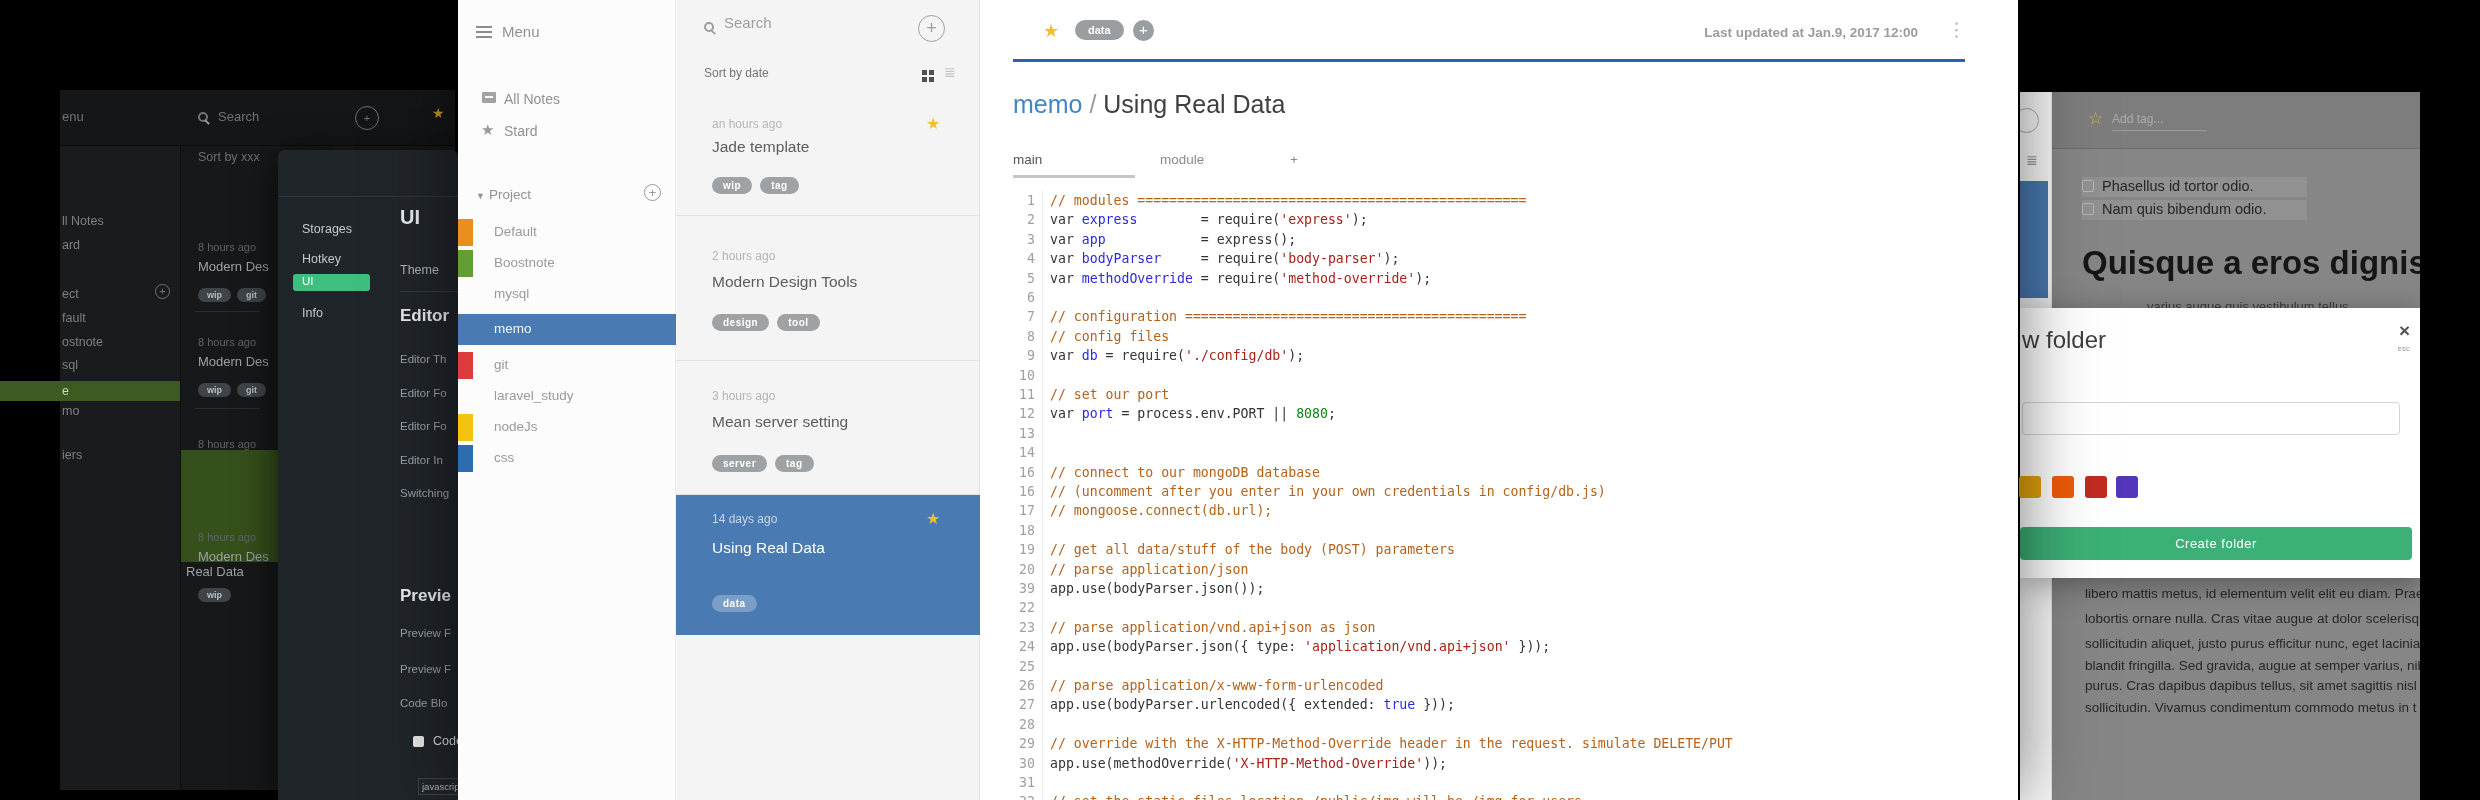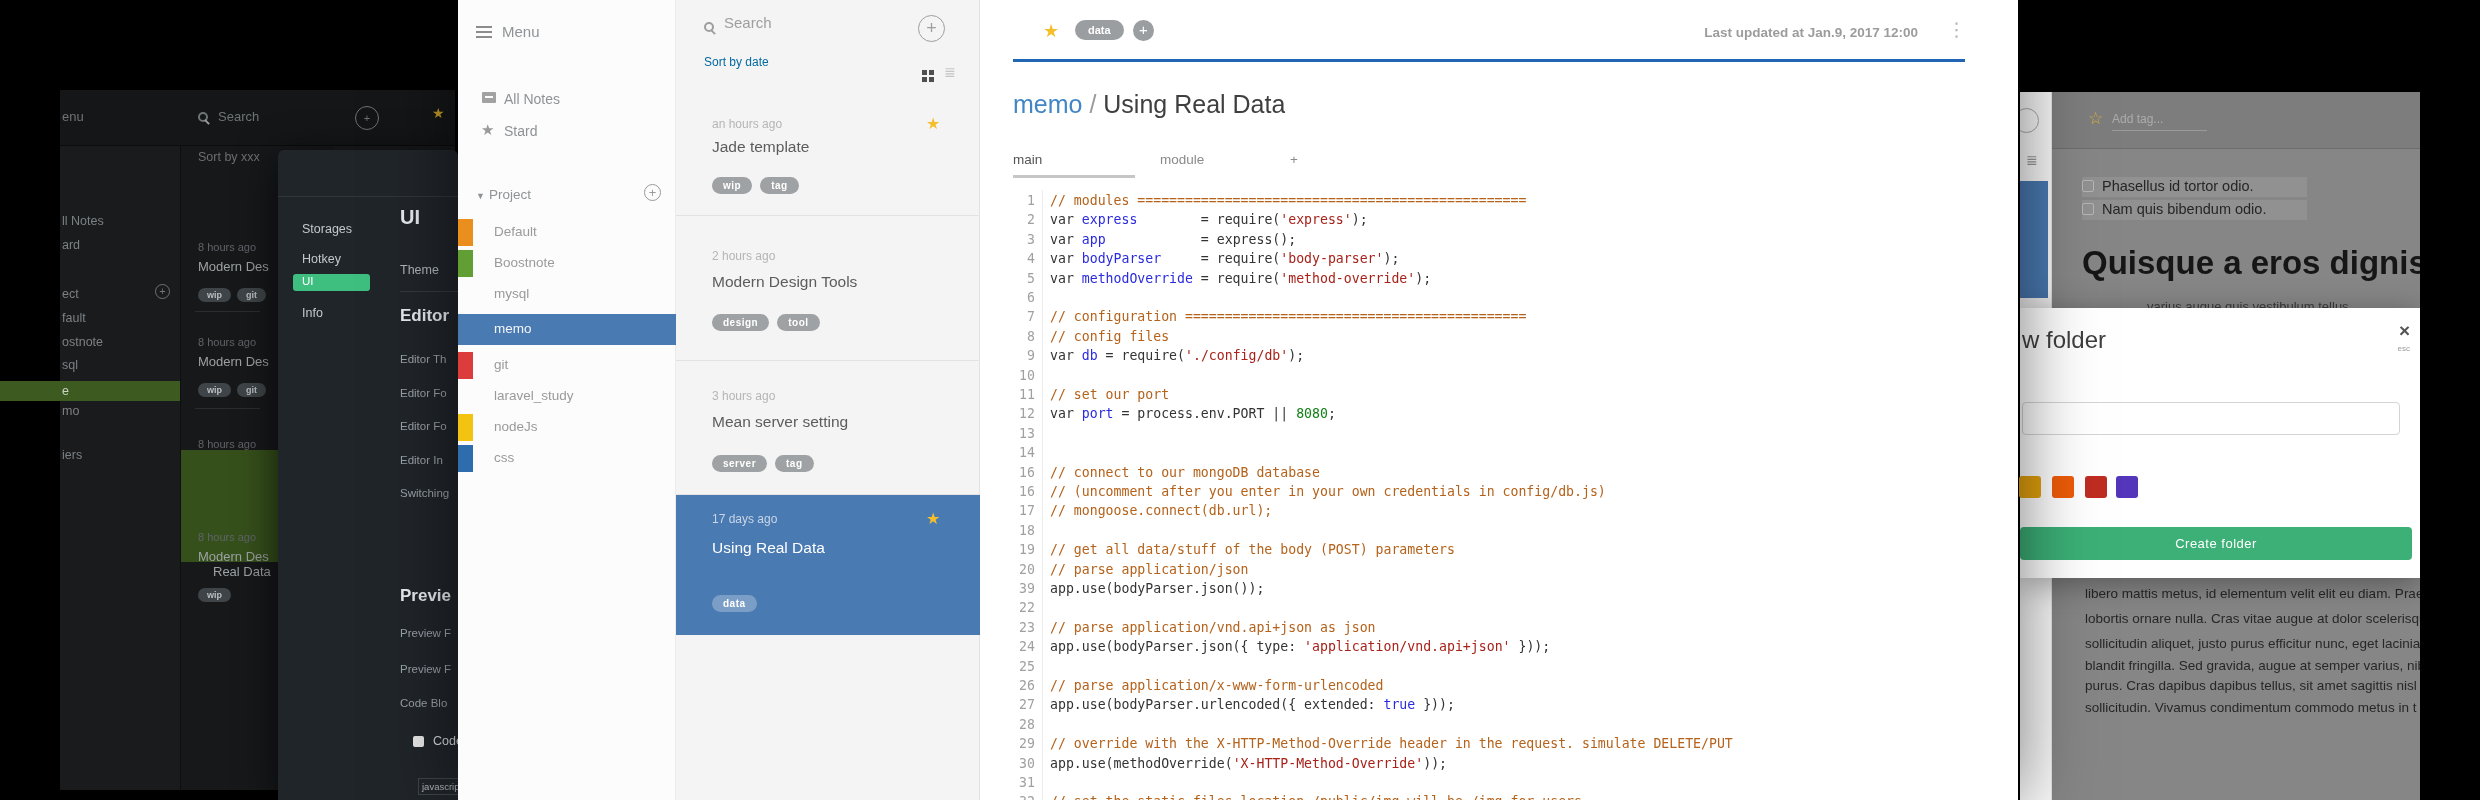--- a/index.html
+++ b/index.html
@@ -50,21 +50,21 @@
   .folder-row .flabel { position:absolute; left:36px; top:7px; color:#9a9a9a; font-size:13.5px; white-space:nowrap; }
   .folder-row.sel { background:#4a7ab2; }
   .folder-row.sel .flabel { color:#f2f5f8; }
   .circle-plus-lite { width:17px; height:17px; border:1px solid #9a9a9a; border-radius:50%; color:#9a9a9a; font-size:13px; text-align:center; line-height:15px; }
 
   #note-col { left:218px; top:0; width:304px; height:800px; background:#f4f4f4; border-right:1px solid #e2e2e2; }
   .mag { position:absolute; width:10px; height:10px; border:2px solid #9e9e9e; border-radius:50%; }
   .mag:after { content:""; position:absolute; right:-4px; bottom:-3px; width:6px; height:2px; background:#9e9e9e; transform:rotate(45deg); }
   #search-label { left:48px; top:14px; font-size:15px; color:#9e9e9e; }
   #note-plus { left:242px; top:15px; width:27px; height:27px; border:1px solid #9e9e9e; border-radius:50%; color:#9e9e9e; font-size:18px; text-align:center; line-height:24px; }
-  #sort-label { left:28px; top:55px; font-size:12px; color:#0369a1; }
+  #sort-label { left:28px; top:66px; font-size:12px; color:#737373; }
   .grid-icon { position:absolute; left:246px; top:70px; width:5px; height:5px; background:#4e4e4e; box-shadow:7px 0 #4e4e4e, 0 7px #4e4e4e, 7px 7px #4e4e4e; }
   .list-icon { position:absolute; left:268px; top:64px; color:#c6c6c6; font-size:14px; }
   .note { position:absolute; left:0; width:304px; }
   .note .ntime { position:absolute; left:36px; font-size:12px; color:#b5b5b5; }
   .note .ntitle { position:absolute; left:36px; font-size:15.5px; color:#5c5c5c; white-space:nowrap; }
   .note .nstar { position:absolute; left:250px; color:#f4bf2b; font-size:16px; }
   .note .ntags { position:absolute; left:36px; white-space:nowrap; }
   .pill { display:inline-block; background:#9fa2a4; color:#fff; font-size:10px; font-weight:bold; border-radius:9px; padding:3px 11px; margin-right:8px; letter-spacing:.5px; }
   .note.nsel { background:#4a7ab2; }
   .note.nsel .ntime { color:#c9d6e6; }
@@ -160,21 +160,21 @@
           <div class="abs l-note-time" style="left: 17px; top: 190px;">8 hours ago</div>
           <div class="abs l-note-title" style="left: 17px; top: 208px;">Modern Des</div>
           <div class="abs" style="left: 17px; top: 233px;"><span class="l-pill">wip</span><span class="l-pill">git</span></div>
           <div class="abs l-divider" style="left: 14px; top: 262px;"></div>
           <div class="abs l-note-time" style="left: 17px; top: 292px;">8 hours ago</div>
           <div class="abs l-note-title" style="left: 17px; top: 310px;">Modern Des</div>
           <div class="abs" style="left: 17px; top: 335px;"><span class="l-pill">wip</span><span class="l-pill">tag</span></div>
           <div class="abs" style="left: 0px; top: 304px; width: 153px; height: 112px; background: rgb(54, 80, 27);">
             <div class="abs l-note-time" style="left: 17px; top: 81px;">8 hours ago</div>
             <div class="abs l-note-title" style="left: 17px; top: 99px;">Modern Des</div>
-            <div class="abs l-note-title" style="left: 32px; top: 114px;">Real Data</div>
+            <div class="abs l-note-title" style="left: 5px; top: 114px;">Real Data</div>
             <div class="abs" style="left: 17px; top: 134px;"><span class="l-pill">wip</span></div>
           </div>
         </div>
     </div>
   </div>
 
   <div id="settings" class="abs">
     <div class="divider"></div>
     <div id="settings-nav"></div>
     <div class="abs set-h1" style="left:122px;top:56px;">UI</div>
@@ -268,21 +268,21 @@
             <div class="ntime" style="top: 33px;">2 hours ago</div>
             <div class="ntitle" style="top: 57px;">Modern Design Tools</div>
             <div class="ntags" style="top: 96px;"><span class="pill">design</span><span class="pill">tool</span></div>
           </div>
           <div class="note ndivider" style="top: 361px; height: 134px;">
             <div class="ntime" style="top: 28px;">3 hours ago</div>
             <div class="ntitle" style="top: 52px;">Mean server setting</div>
             <div class="ntags" style="top: 92px;"><span class="pill">server</span><span class="pill">tag</span></div>
           </div>
           <div class="note nsel" style="top: 495px; height: 140px;">
-            <div class="ntime" style="top: 17px;">17 days ago</div>
+            <div class="ntime" style="top: 17px;">14 days ago</div>
             <div class="nstar" style="top: 14px;">★</div>
             <div class="ntitle" style="top: 44px;">Using Real Data</div>
             <div class="ntags" style="top: 98px;"><span class="pill">data</span></div>
           </div>
         </div>
     </div>
 
     <div id="editor" class="abs">
       <div id="ed-star" class="abs">★</div>
       <div class="hpill">data</div>

